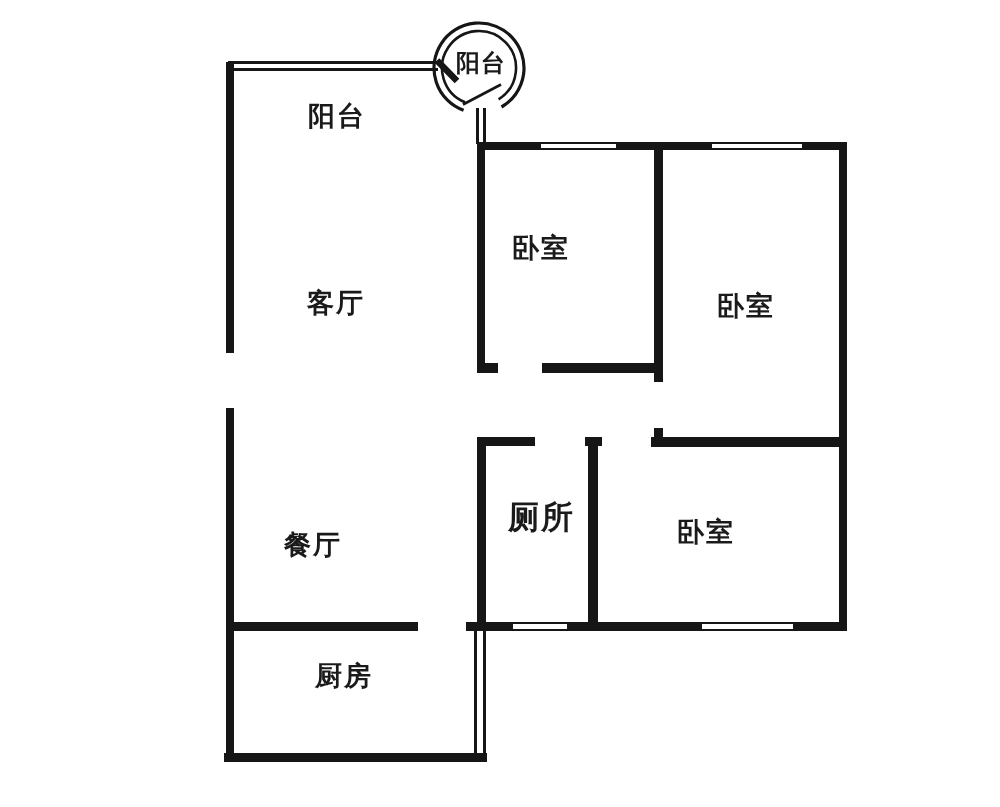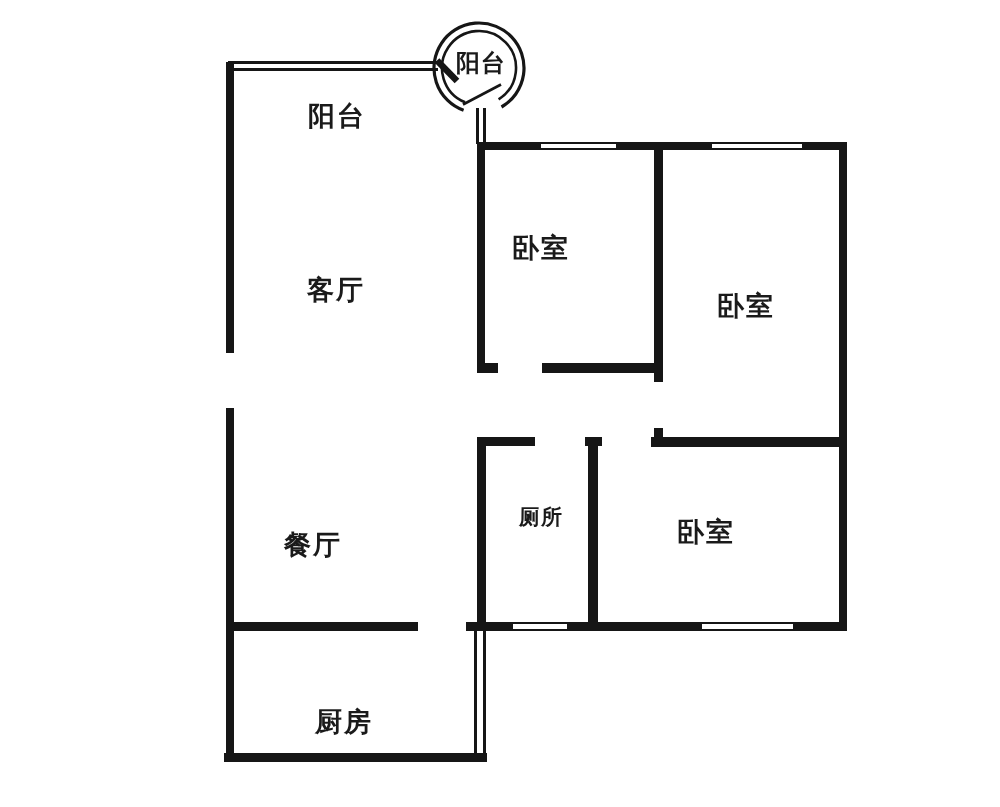--- a/index.html
+++ b/index.html
@@ -16,21 +16,21 @@
     position:absolute;
     transform:translate(-50%,-50%);
     font-weight:bold;
     font-size:27px;
     color:#1a1a1a;
     letter-spacing:2px;
     white-space:nowrap;
     line-height:1;
   }
   .lbl.small{font-size:24px;letter-spacing:1px;}
-  .lbl.toilet{font-size:21px;letter-spacing:1px;}
+  .lbl.toilet{font-size:32px;letter-spacing:1px;}
 </style>
 </head>
 <body>
 
 <div class="canvas">
 
   <svg class="plan-svg" width="1000" height="807" viewBox="0 0 1000 807">
 
     <g fill="#161616">
 
@@ -101,26 +101,26 @@
       <path d="M 463 104.5 L 501 84.5" stroke-width="2.6"></path>
 
       <path d="M 437 60.5 L 457 81" stroke-width="6.5"></path>
     </g>
   </svg>
 
   <div class="lbl small" style="left:481px;top:63px">阳台</div>
 
   <div class="lbl" style="left:337px;top:115px">阳台</div>
 
-  <div class="lbl" style="left:336px;top:289px">客厅</div>
+  <div class="lbl" style="left:336px;top:302px">客厅</div>
 
   <div class="lbl" style="left:541px;top:247px">卧室</div>
 
   <div class="lbl" style="left:746px;top:305px">卧室</div>
 
   <div class="lbl" style="left:313px;top:544px">餐厅</div>
 
   <div class="lbl toilet" style="left:541px;top:517px">厕所</div>
 
   <div class="lbl" style="left:706px;top:531px">卧室</div>
 
-  <div class="lbl" style="left:344px;top:721px">厨房</div>
+  <div class="lbl" style="left:344px;top:675px">厨房</div>
 </div>
 
 </body></html>

